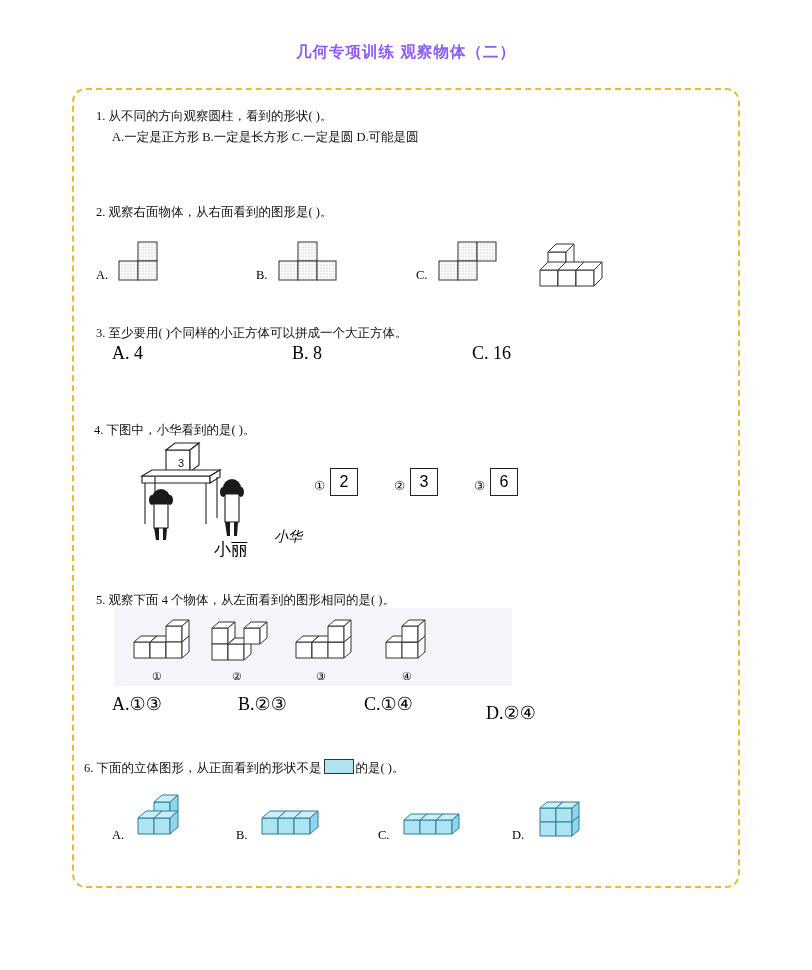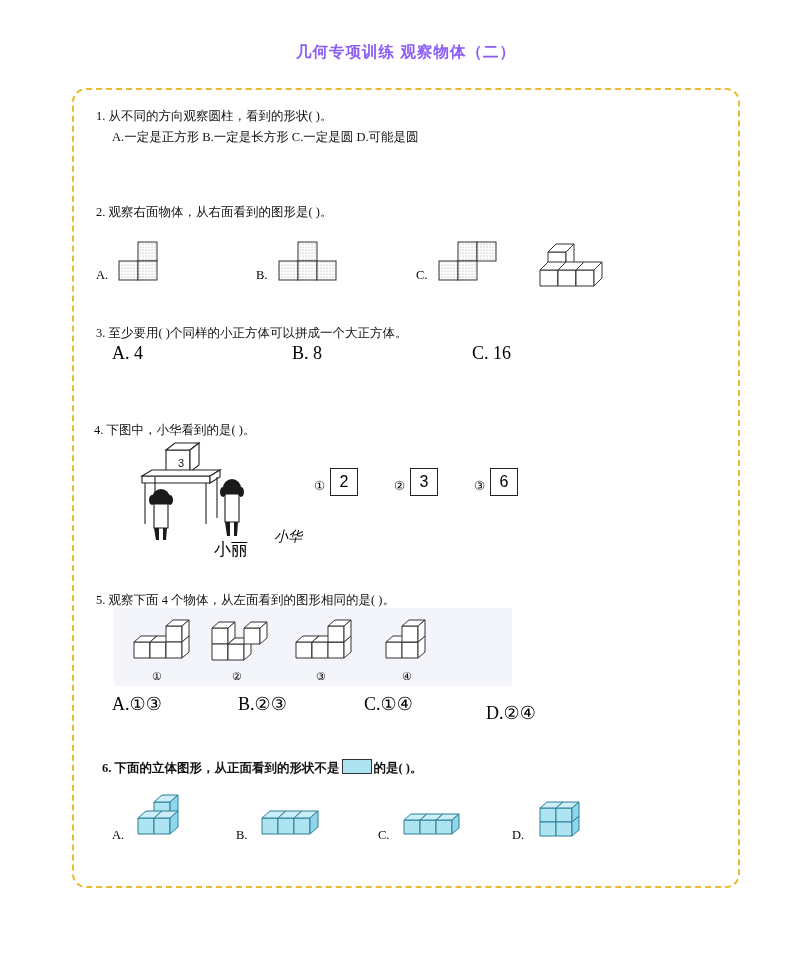--- a/index.html
+++ b/index.html
@@ -86,21 +86,21 @@
     position: absolute;
     left: 40px; top: 518px;
     width: 398px; height: 78px;
     background: #f3f5fa;
   }
   .q5opts { position: absolute; left: 22px; top: 603px; width: 620px; }
   .q5opts span { position: absolute; font-size: 18px; }
   .q5lbl { position: absolute; font-size: 11px; }
 
   
-  #q6 { left: 28px; top: 668px; width: 620px; font-weight: bold; }
+  #q6 { left: 10px; top: 668px; width: 620px; }
   .swatch {
     display: inline-block;
     width: 28px; height: 13px;
     border: 1px solid #333;
     background: #aee4f2;
     vertical-align: -2px;
     margin: 0 2px;
   }
   .q6opts { position: absolute; left: 22px; top: 700px; width: 620px; height: 70px; }
   .q6lbl { position: absolute; font-size: 12.5px; }

